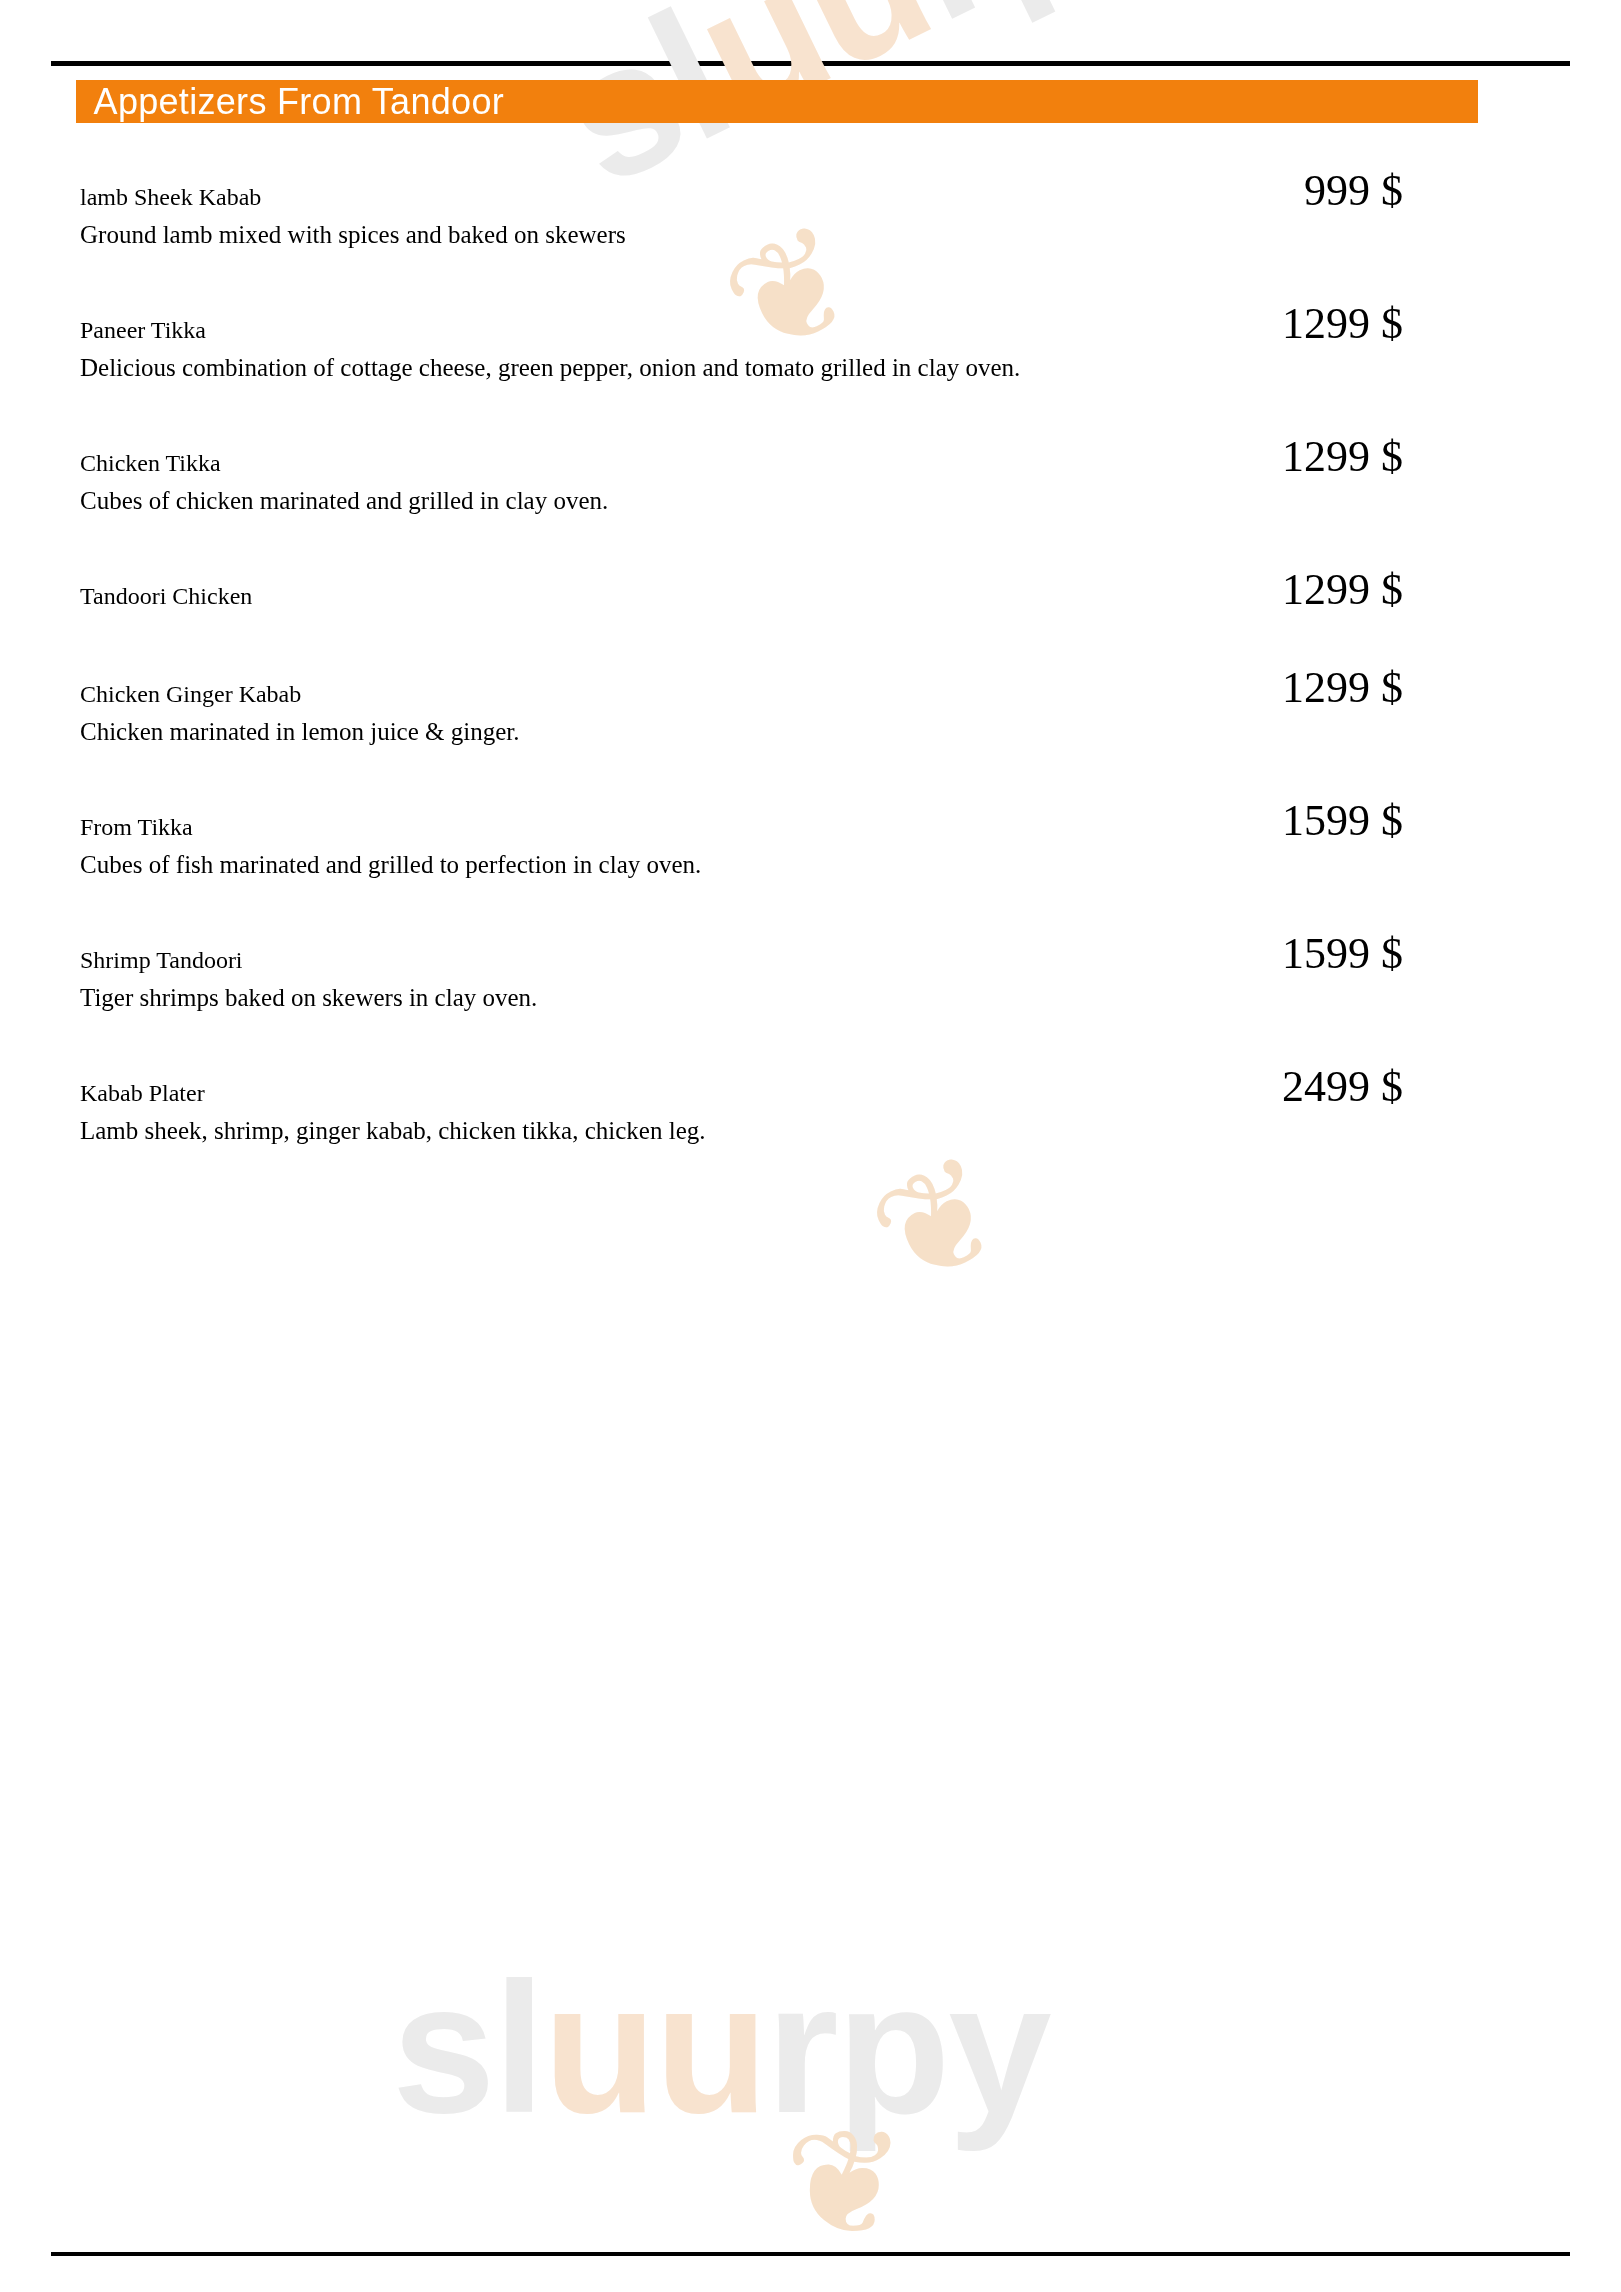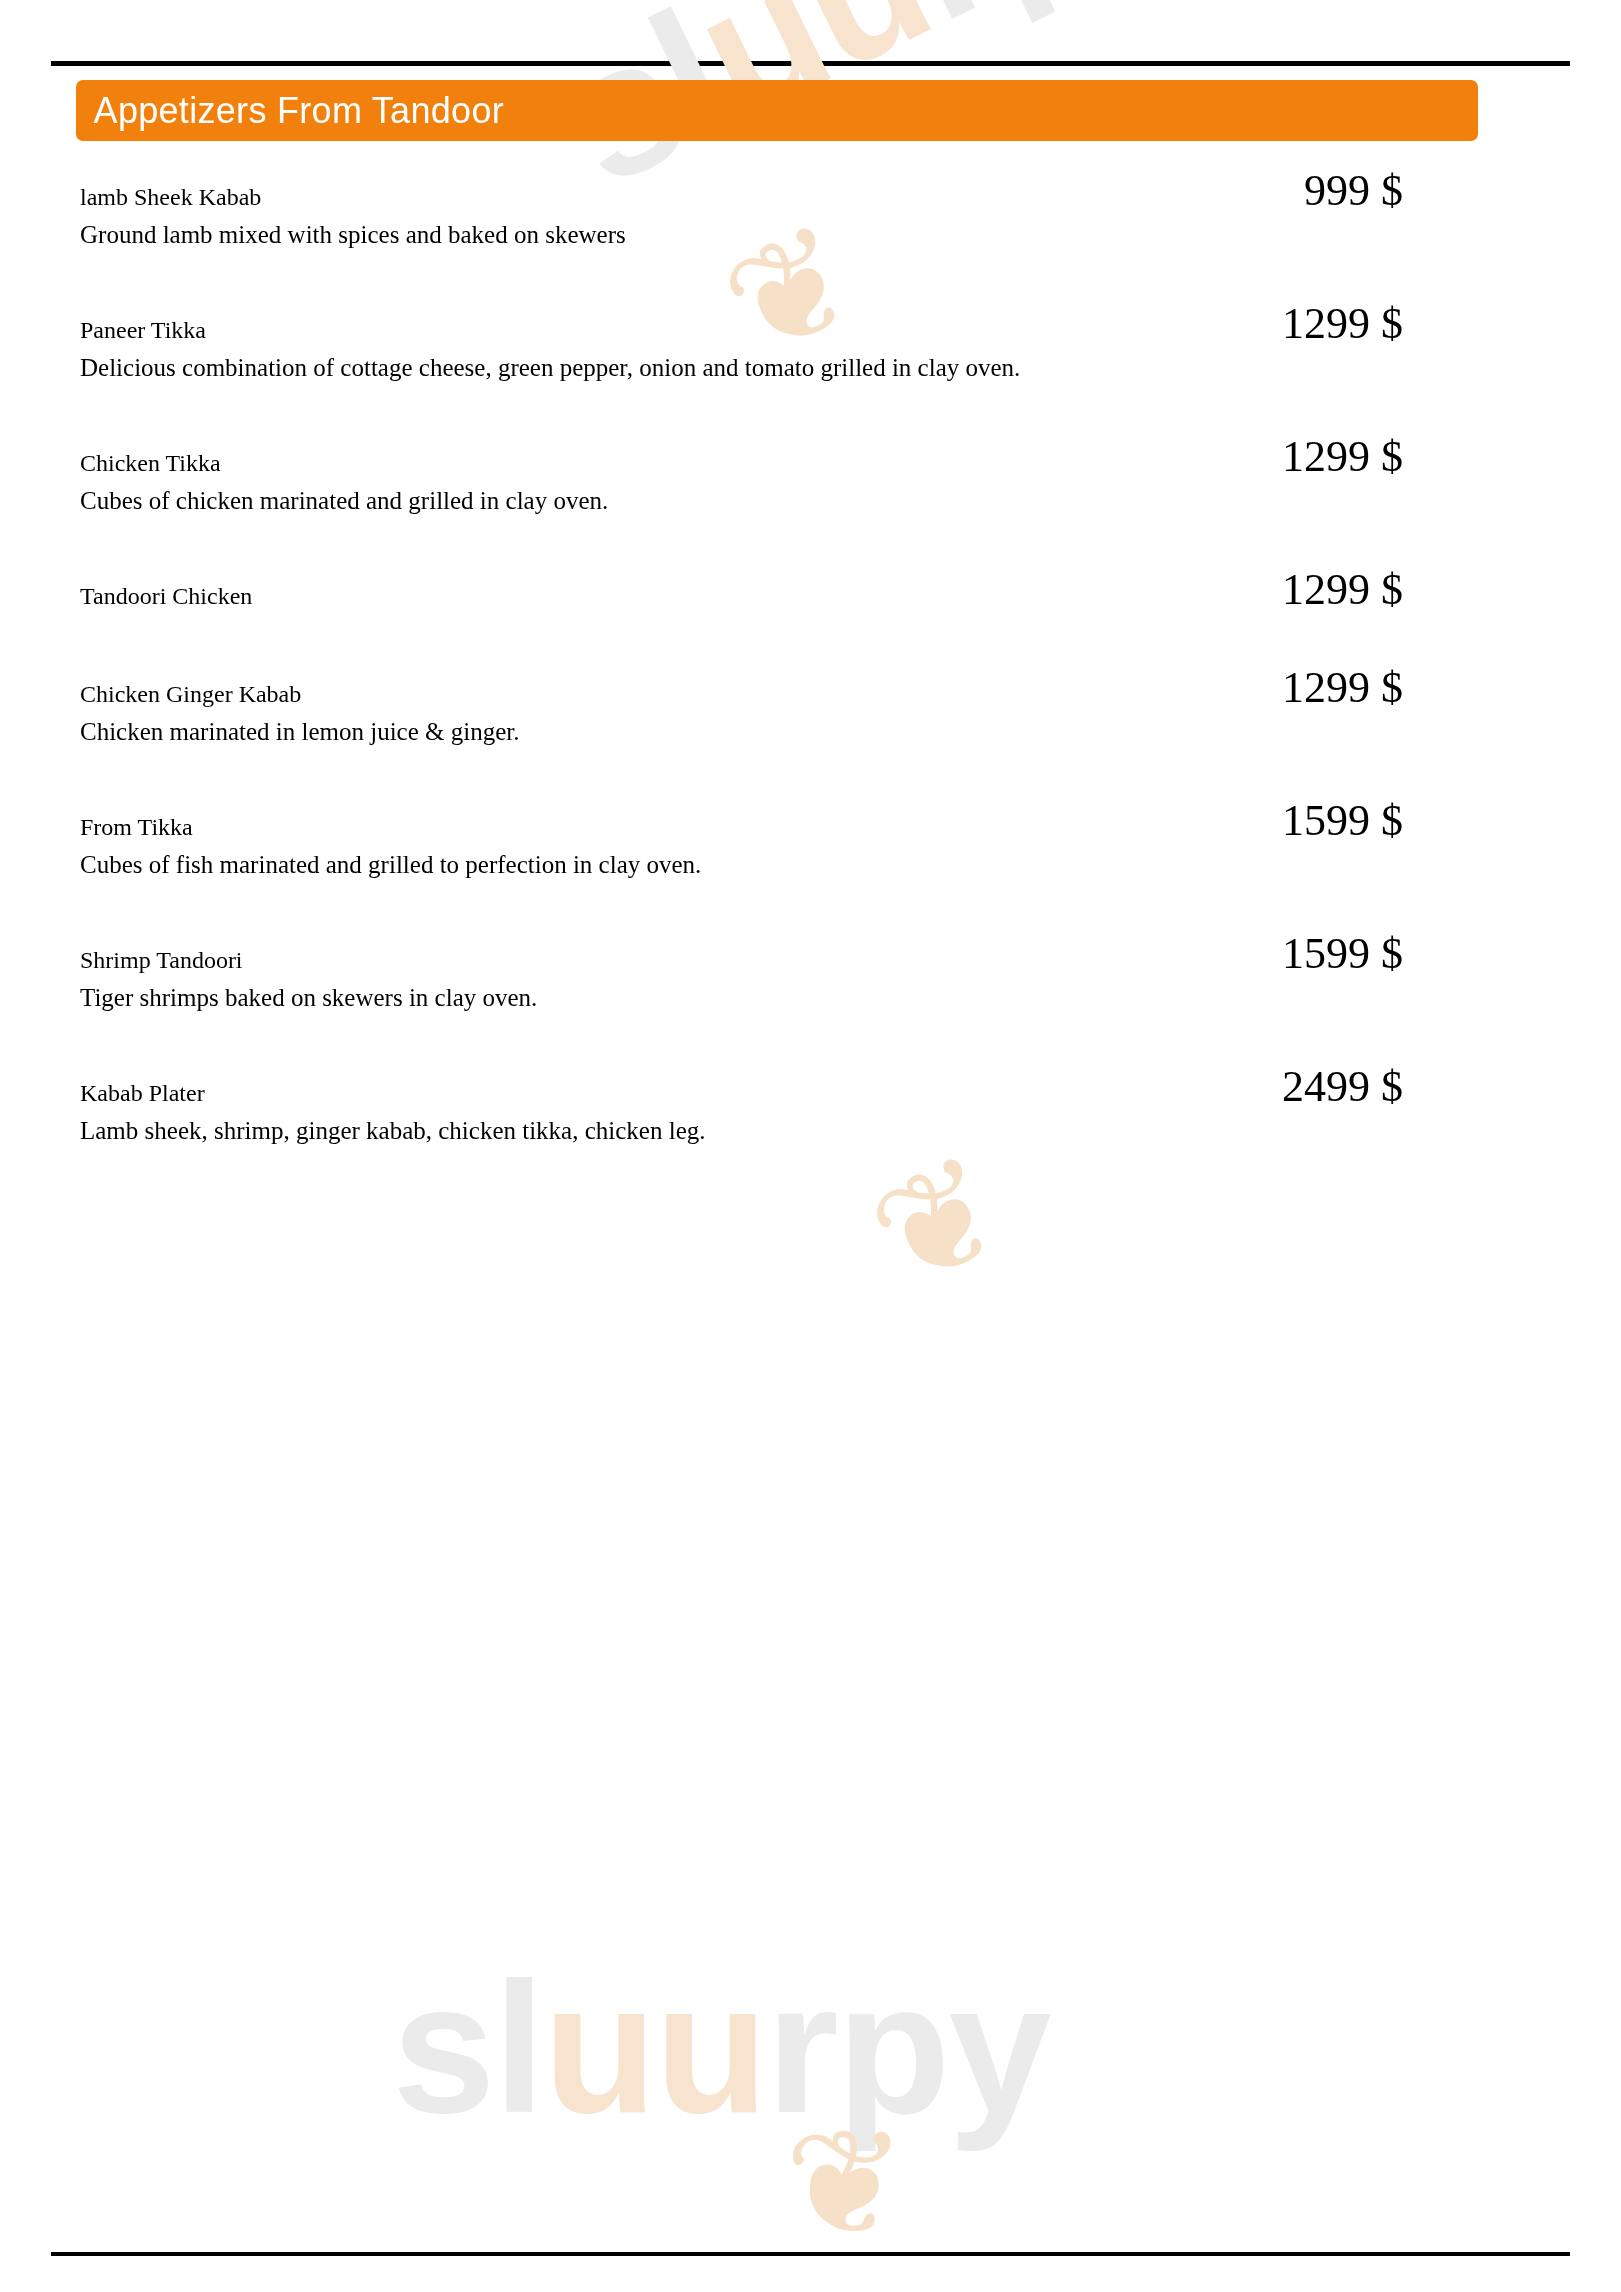--- a/index.html
+++ b/index.html
@@ -86,25 +86,24 @@
     top: 2098px;
     left: 784px;
   }
 
   
   .section-bar {
     position: absolute;
     left: 76px;
     top: 80px;
     width: 1402px;
-    height: 61px;
+    height: 43px;
     background: #f2800d;
     display: flex;
     align-items: center;
-    border-radius: 7px;
   }
   .section-bar-title {
     font-family: "Liberation Sans", sans-serif;
     font-size: 36px;
     color: #ffffff;
     padding-left: 17.6px;
     letter-spacing: 0.3px;
   }
 
   

